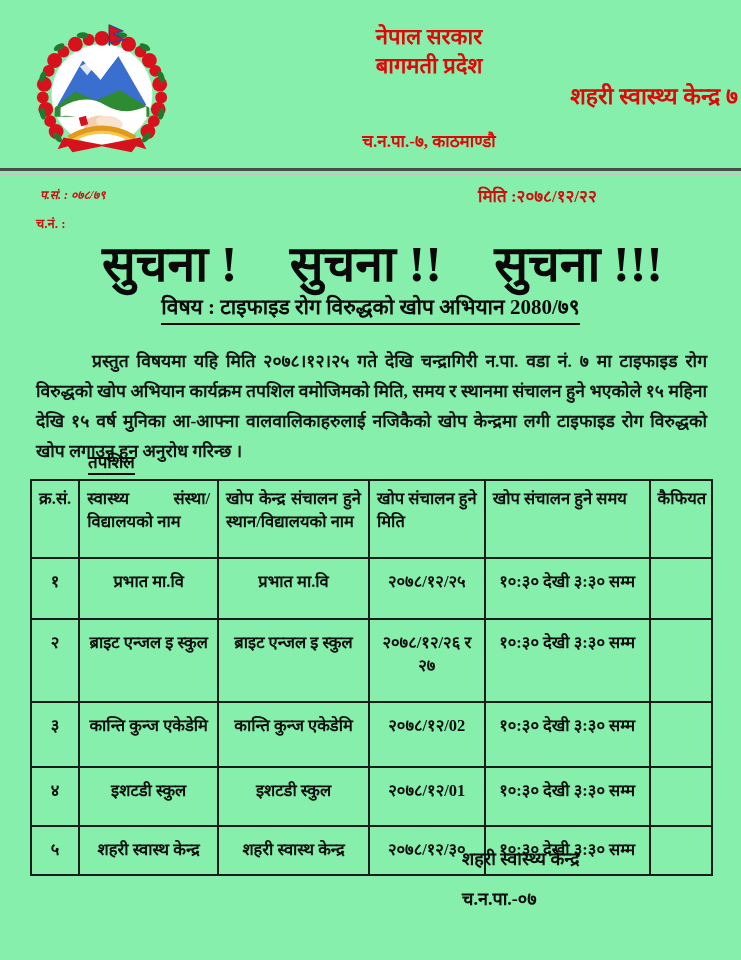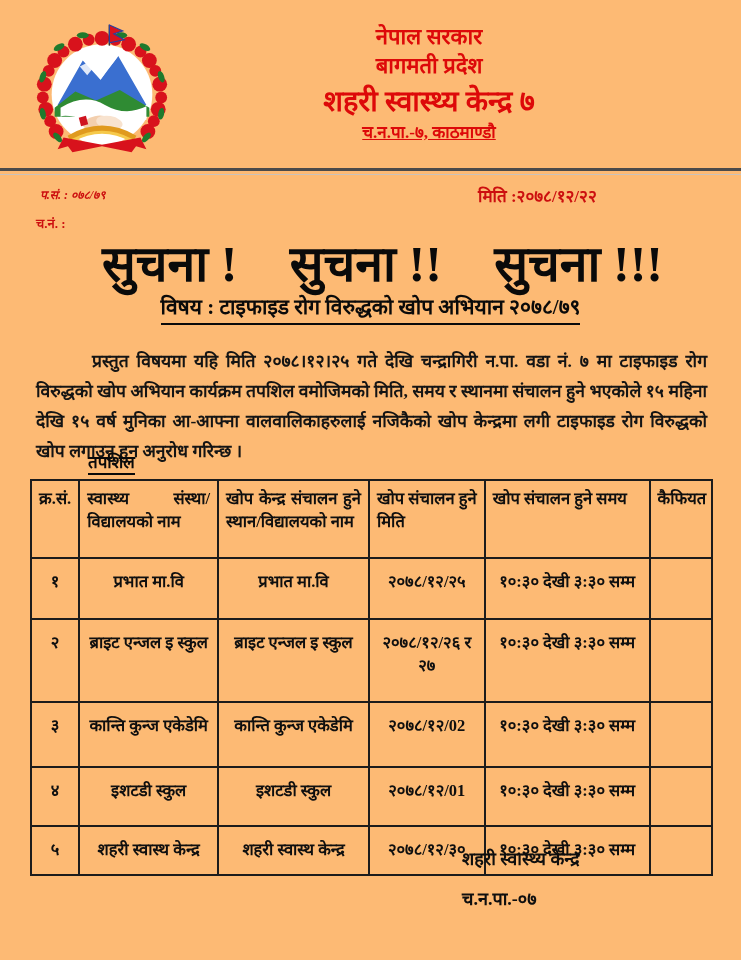--- a/index.html
+++ b/index.html
@@ -1,33 +1,33 @@
 <!DOCTYPE html>
 <html><head>
 <meta charset="utf-8">
 <style>
   html,body { margin:0; padding:0; background:#ffffff; }
   .page {
     position:relative;
     width:741px; height:960px;
-    background:#fdba74;
+    background:#86efac;
     font-family:"Liberation Serif","DejaVu Serif",serif;
     color:#111;
     overflow:hidden;
   }
 
   
   .emblem { position:absolute; left:26px; top:22px; width:152px; height:148px; }
   .header-text {
     position:absolute; left:120px; top:22px; width:618px;
     text-align:center; color:#dd0909; font-weight:bold; line-height:1.32;
   }
   .h-line-sm  { font-size:22px; }
-  .h-line-lg  { font-size:29px; margin-top:2px; }
-  .h-line-xs  { font-size:17px; margin-top:2px;text-decoration:underline; }
+  .h-line-lg  { font-size:23px; margin-top:2px;text-align:right; }
+  .h-line-xs  { font-size:17px; margin-top:19px; }
 
   .rule-top { position:absolute; left:0; right:0; top:168px; height:3px; background:#4a4a4a; }
   .rule-sub { position:absolute; left:0; right:0; top:174px; height:1px; background:#c9c2bc; }
 
   
   .ref-no   { position:absolute; left:40px;  top:186px; color:#cc0f0f; font-weight:bold; font-size:12px;font-style:italic; }
   .ref-date { position:absolute; left:478px; top:184px; color:#cc0f0f; font-weight:bold; font-size:17px; }
   .ref-chn  { position:absolute; left:36px;  top:214px; color:#cc0f0f; font-weight:bold; font-size:13px; }
 
   
@@ -169,21 +169,21 @@
   <div class="ref-date">मिति :२०७८/१२/२२</div>
   <div class="ref-chn">च.नं. :</div>
 
   <div class="notice-row">
     <span>सुचना !</span>
     <span>सुचना !!</span>
     <span>सुचना !!!</span>
   </div>
 
   <div class="subject-wrap">
-    <span class="subject">विषय : टाइफाइड रोग विरुद्धको खोप अभियान २०७८/७९</span>
+    <span class="subject">विषय : टाइफाइड रोग विरुद्धको खोप अभियान 2080/७९</span>
   </div>
 
   <div class="body-par">प्रस्तुत विषयमा यहि मिति २०७८।१२।२५ गते देखि चन्द्रागिरी न.पा. वडा नं. ७ मा टाइफाइड रोग विरुद्धको खोप अभियान कार्यक्रम तपशिल वमोजिमको मिति, समय र स्थानमा संचालन हुने भएकोले १५ महिना देखि १५ वर्ष मुनिका आ-आफ्ना वालवालिकाहरुलाई नजिकैको खोप केन्द्रमा लगी टाइफाइड रोग विरुद्धको खोप लगाउनु हुन अनुरोध गरिन्छ ।</div>
 
   <div class="tbl-caption">तपशिल</div>
 
   <table class="schedule">
     <colgroup>
       <col class="c-sn">
         <col class="c-inst">

